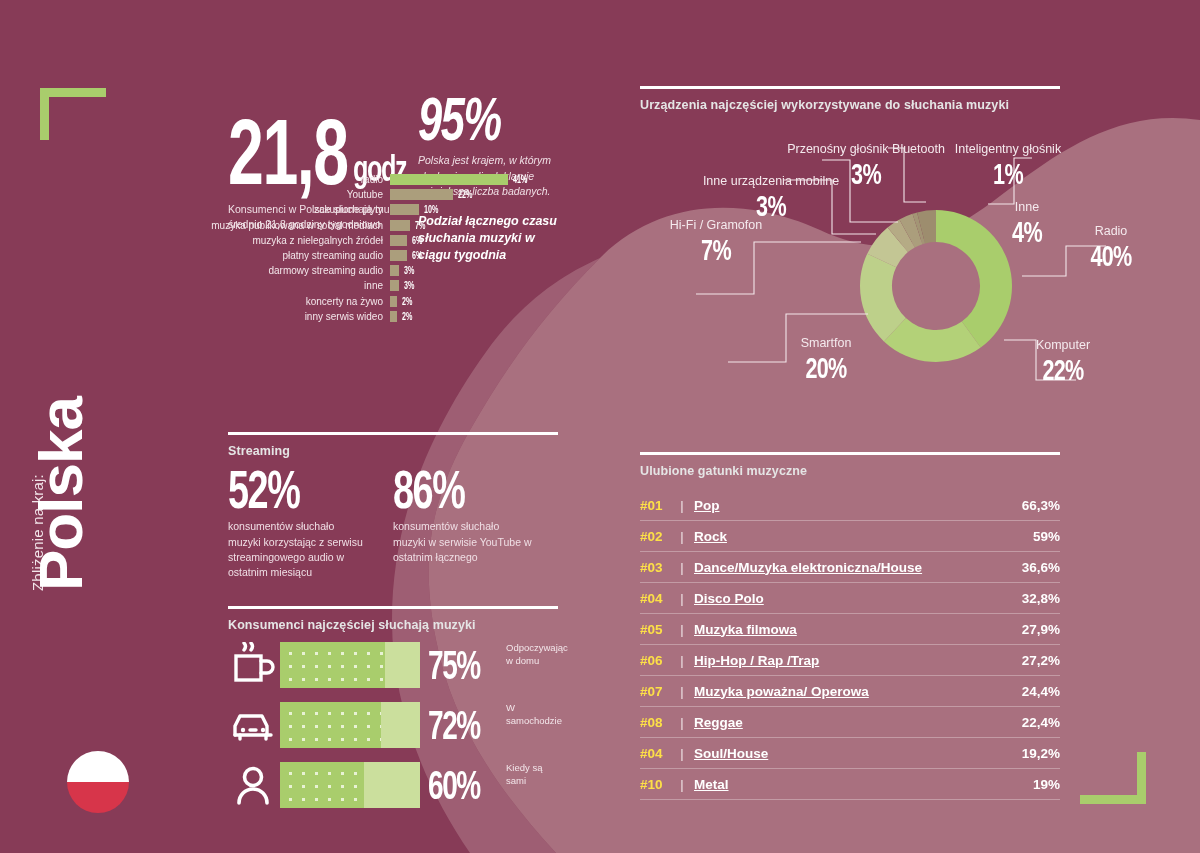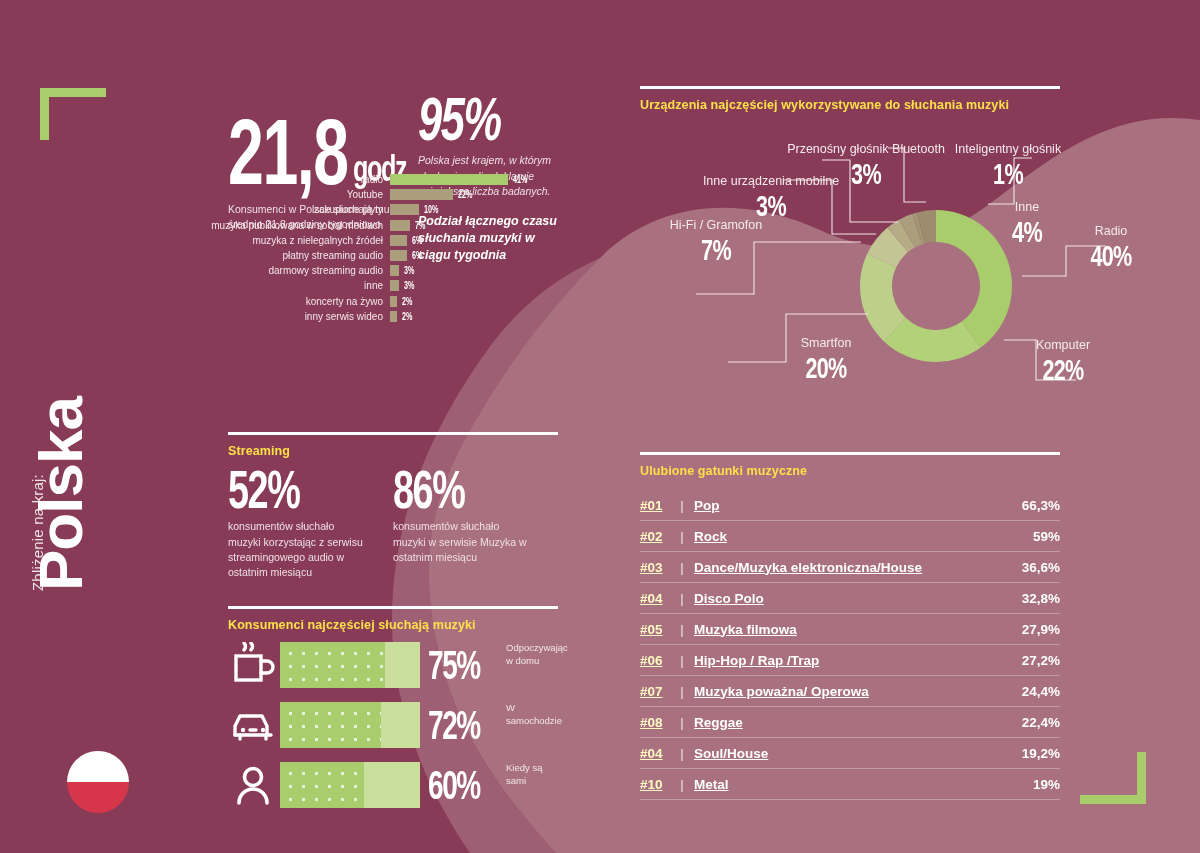--- a/index.html
+++ b/index.html
@@ -39,21 +39,21 @@
     position: absolute; left: 67px; bottom: 40px;
     width: 62px; height: 62px; border-radius: 50%; overflow: hidden;
     display: flex; flex-direction: column;
   }
   #flag .f-white { flex: 1; background: #ffffff; }
   #flag .f-red   { flex: 1; background: #d7354a; }
 
   
   .sec-rule { height: 3px; background: #ffffff; width: 100%; }
   .sec-title {
-    font-size: 12.5px; font-weight: bold; color: #fde047;
+    font-size: 12.5px; font-weight: bold; color: #e5e5e5;
     margin-top: 9px; letter-spacing: .1px;
   }
 
   
   #col-a { position: absolute; left: 228px; top: 96px; width: 330px; z-index: 5; }
 
   .bignum {
     font-family: "Liberation Sans Narrow", "Liberation Sans", sans-serif;
     font-weight: bold;
     line-height: .86;
@@ -134,21 +134,21 @@
   }
 
   
   #genres { position: absolute; left: 640px; top: 452px; width: 420px; z-index: 5; }
   #genre-list { margin-top: 12px; }
   .g-row {
     display: flex; align-items: center; height: 31px;
     border-bottom: 1px solid rgba(255,255,255,.30);
     font-size: 13.5px; font-weight: bold;
   }
-  .g-rank { width: 40px; color: #fef9c3; text-decoration: underline; }
+  .g-rank { width: 40px; color: #fde047; }
   .g-sep { width: 14px; color: rgba(255,255,255,.55); }
   .g-name { flex: 1; text-decoration: underline; }
   .g-val { text-align: right; }
 </style>
 </head>
 <body>
 
 <svg id="bg-waves" viewBox="0 0 1200 853" preserveAspectRatio="none">
   <rect x="0" y="0" width="1200" height="853" fill="#873b57"></rect>
   <path d="M1200,120 C1120,108 1060,150 1000,196 C930,250 880,258 820,230
@@ -270,21 +270,21 @@
 <div id="streaming">
   <div class="sec-rule"></div>
   <div class="sec-title">Streaming</div>
   <div class="two">
     <div>
       <div class="bignum pct-big">52%</div>
       <div class="body-sm pct-desc">konsumentów słuchało muzyki korzystając z serwisu streamingowego audio w ostatnim miesiącu</div>
     </div>
     <div>
       <div class="bignum pct-big">86%</div>
-      <div class="body-sm pct-desc">konsumentów słuchało muzyki w serwisie Muzyka w ostatnim miesiącu</div>
+      <div class="body-sm pct-desc">konsumentów słuchało muzyki w serwisie YouTube w ostatnim łącznego</div>
     </div>
   </div>
 </div>
 
 <div id="contexts">
   <div class="sec-rule"></div>
   <div class="sec-title">Konsumenci najczęściej słuchają muzyki</div>
   <div id="contexts-rows">
       <div class="ctx-row">
         <div class="ctx-icon"><svg viewBox="0 0 52 46" width="52" height="46">

